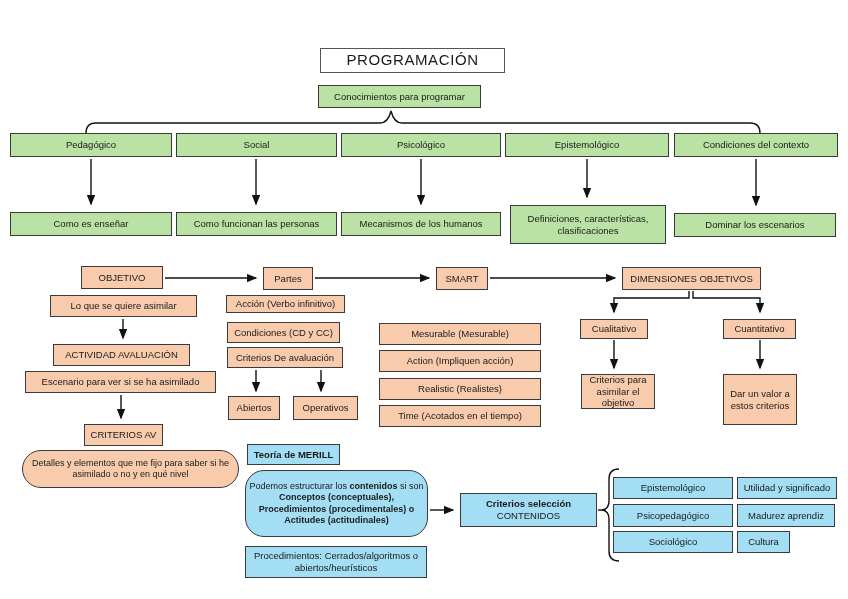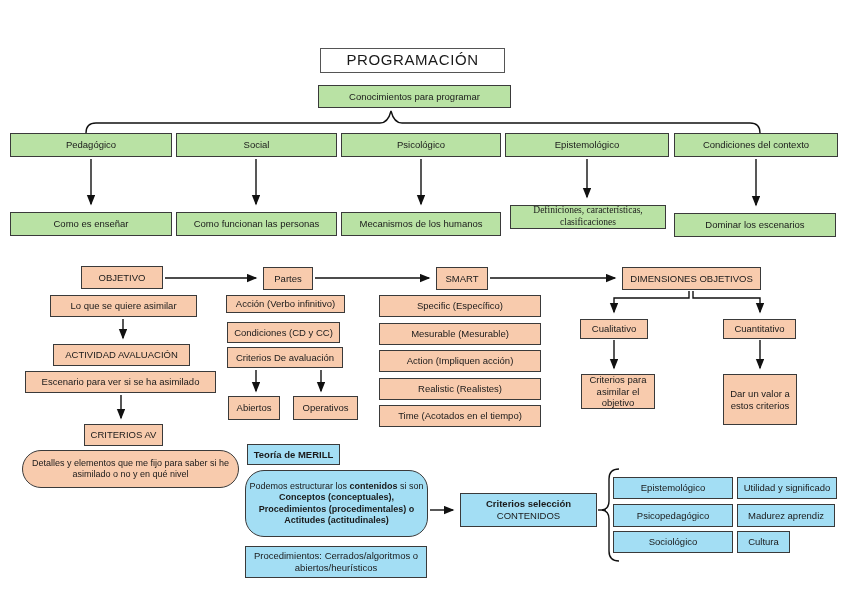--- a/index.html
+++ b/index.html
@@ -58,50 +58,49 @@
       <line x1="760" y1="340" x2="760" y2="368" marker-end="url(#ah)"></line>
 
       <line x1="430" y1="510" x2="453" y2="510" marker-end="url(#ah)"></line>
       <line x1="598" y1="510" x2="606" y2="510"></line>
 
       <path d="M619,469 Q609,469 609,479 V501 Q609,509 602,510 Q609,511 609,519 V551 Q609,561 619,561"></path>
     </g>
   </svg>
 
   <div class="bx white title" style="left:320px;top:48px;width:185px;height:25px;">PROGRAMACIÓN</div>
-  <div class="bx green" style="left:318px;top:85px;width:193px;height:23px;">Conocimientos para programar</div>
+  <div class="bx green" style="left:318px;top:85px;width:163px;height:23px;">Conocimientos para programar</div>
 
   <div class="bx green" style="left:10px;top:133px;width:162px;height:24px;">Pedagógico</div>
   <div class="bx green" style="left:176px;top:133px;width:161px;height:24px;">Social</div>
   <div class="bx green" style="left:341px;top:133px;width:160px;height:24px;">Psicológico</div>
   <div class="bx green" style="left:505px;top:133px;width:164px;height:24px;">Epistemológico</div>
   <div class="bx green" style="left:674px;top:133px;width:164px;height:24px;">Condiciones del contexto</div>
 
   <div class="bx green" style="left:10px;top:212px;width:162px;height:24px;">Como es enseñar</div>
   <div class="bx green" style="left:176px;top:212px;width:161px;height:24px;">Como funcionan las personas</div>
   <div class="bx green" style="left:341px;top:212px;width:160px;height:24px;">Mecanismos de los humanos</div>
-  <div class="bx green" style="left:510px;top:205px;width:156px;height:24px;font-family:Liberation Serif, serif;">Definiciones, características, clasificaciones</div>
+  <div class="bx green" style="left:510px;top:205px;width:156px;height:39px;">Definiciones, características, clasificaciones</div>
   <div class="bx green" style="left:674px;top:213px;width:162px;height:24px;">Dominar los escenarios</div>
 
   <div class="bx salmon" style="left:81px;top:266px;width:82px;height:23px;">OBJETIVO</div>
   <div class="bx salmon" style="left:50px;top:295px;width:147px;height:22px;">Lo que se quiere asimilar</div>
   <div class="bx salmon" style="left:53px;top:344px;width:137px;height:22px;">ACTIVIDAD AVALUACIÓN</div>
   <div class="bx salmon" style="left:25px;top:371px;width:191px;height:22px;">Escenario para ver si se ha asimilado</div>
   <div class="bx salmon" style="left:84px;top:424px;width:79px;height:22px;">CRITERIOS AV</div>
   <div class="bx salmon sm" style="left:22px;top:450px;width:217px;height:38px;">Detalles y elementos que me fijo para saber si he asimilado o no y en qué nivel</div>
 
   <div class="bx salmon" style="left:263px;top:267px;width:50px;height:23px;">Partes</div>
   <div class="bx salmon" style="left:226px;top:295px;width:119px;height:18px;">Acción (Verbo infinitivo)</div>
   <div class="bx salmon" style="left:227px;top:322px;width:113px;height:21px;">Condiciones (CD y CC)</div>
   <div class="bx salmon" style="left:227px;top:347px;width:116px;height:21px;">Criterios De avaluación</div>
   <div class="bx salmon" style="left:228px;top:396px;width:52px;height:24px;">Abiertos</div>
   <div class="bx salmon" style="left:293px;top:396px;width:65px;height:24px;">Operativos</div>
 
   <div class="bx salmon" style="left:436px;top:267px;width:52px;height:23px;">SMART</div>
-  <div class="bx salmon" style="left:379px;top:295px;width:162px;height:22px;">Specific (Específico)</div>
   <div class="bx salmon" style="left:379px;top:323px;width:162px;height:22px;">Mesurable (Mesurable)</div>
   <div class="bx salmon" style="left:379px;top:350px;width:162px;height:22px;">Action (Impliquen acción)</div>
   <div class="bx salmon" style="left:379px;top:378px;width:162px;height:22px;">Realistic (Realistes)</div>
   <div class="bx salmon" style="left:379px;top:405px;width:162px;height:22px;">Time (Acotados en el tiempo)</div>
 
   <div class="bx salmon" style="left:622px;top:267px;width:139px;height:23px;">DIMENSIONES OBJETIVOS</div>
   <div class="bx salmon" style="left:580px;top:319px;width:68px;height:20px;">Cualitativo</div>
   <div class="bx salmon" style="left:723px;top:319px;width:73px;height:20px;">Cuantitativo</div>
   <div class="bx salmon" style="left:581px;top:374px;width:74px;height:35px;">Criterios para asimilar el objetivo</div>
   <div class="bx salmon" style="left:723px;top:374px;width:74px;height:51px;">Dar un valor a estos criterios</div>

